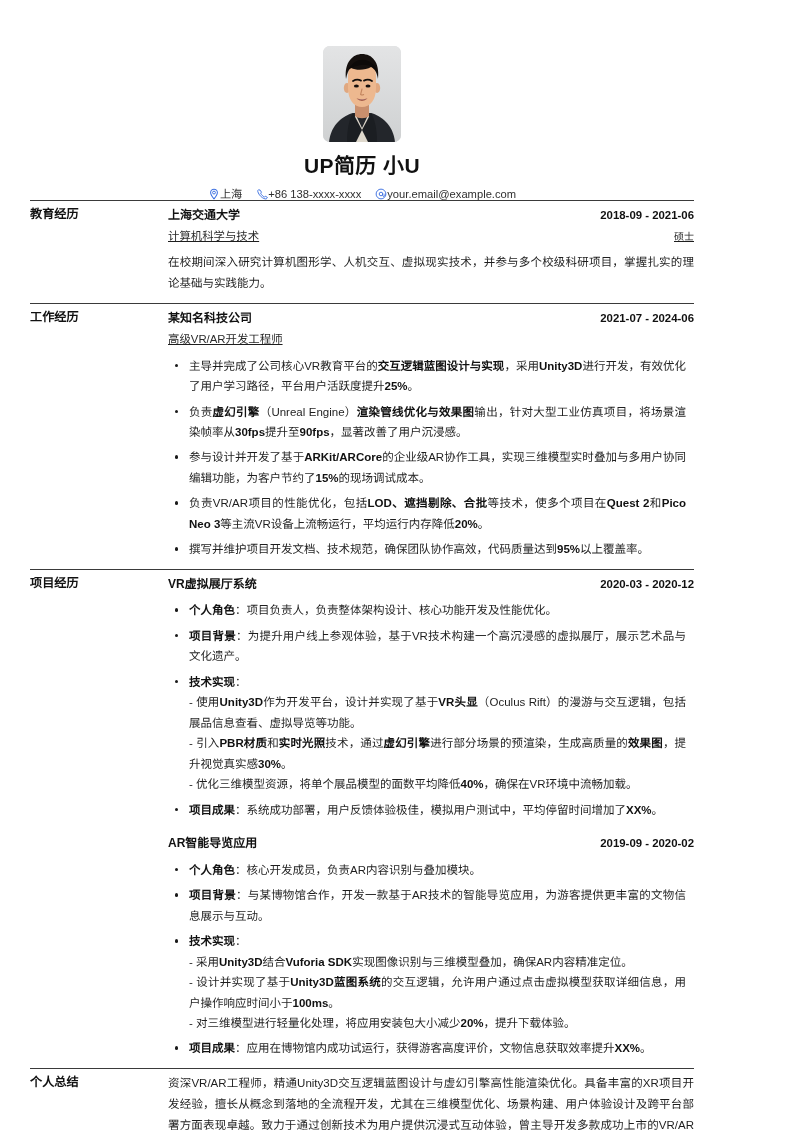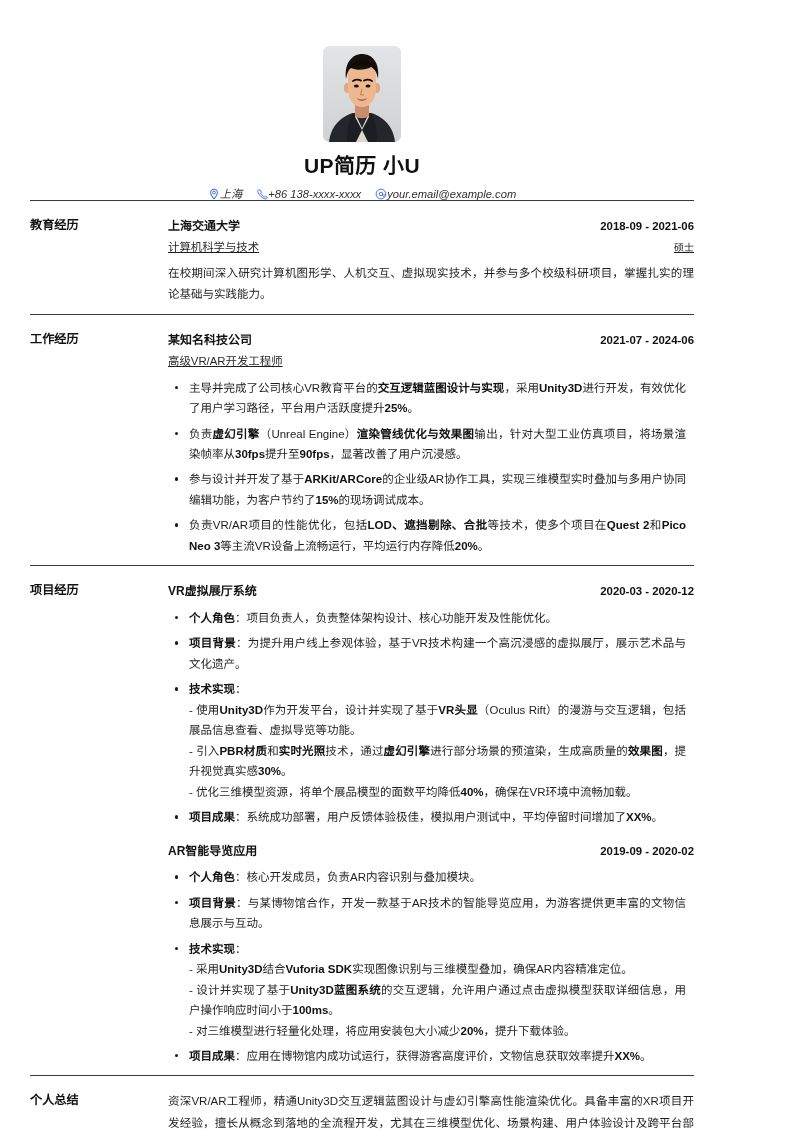--- a/index.html
+++ b/index.html
@@ -57,40 +57,39 @@
     gap: 7px;
     font-size: 11.2px;
     color: #2f2f2f;
     line-height: 1;
   }
   .contact-item {
     display: inline-flex;
     align-items: center;
     gap: 0;
     white-space: nowrap;
-    font-style: italic;
   }
   .contact-item + .contact-item { margin-left: 7px; }
   .cicon {
     display: inline-flex;
     width: 12px;
     height: 12px;
     align-items: center;
     justify-content: center;
     color: #3c6fe0;
     flex: 0 0 auto;
   }
   .cicon svg { display: block; }
 
   
   .section {
     position: relative;
     display: flex;
     border-top: 1.6px solid #3a3a3a;
-    padding-top: 15px;
+    padding-top: 4px;
     padding-bottom: 9px;
   }
   .section:first-of-type { margin-top: 22px; }
 
   .sec-label {
     width: 138px;
     flex: 0 0 138px;
     font-size: 12.2px;
     font-weight: 700;
     color: #111111;
@@ -305,20 +304,21 @@
         </div>
         <div class="entry-sub">
           <span class="entry-subtitle">高级VR/AR开发工程师</span>
           <span class="entry-subright"></span>
         </div>
         <ul class="bullets">
             <li>主导并完成了公司核心VR教育平台的<b>交互逻辑蓝图设计与实现</b>，采用<b>Unity3D</b>进行开发，有效优化了用户学习路径，平台用户活跃度提升<b>25%</b>。</li>
             <li>负责<b>虚幻引擎</b>（Unreal Engine）<b>渲染管线优化与效果图</b>输出，针对大型工业仿真项目，将场景渲染帧率从<b>30fps</b>提升至<b>90fps</b>，显著改善了用户沉浸感。</li>
             <li>参与设计并开发了基于<b>ARKit/ARCore</b>的企业级AR协作工具，实现三维模型实时叠加与多用户协同编辑功能，为客户节约了<b>15%</b>的现场调试成本。</li>
             <li>负责VR/AR项目的性能优化，包括<b>LOD、遮挡剔除、合批</b>等技术，使多个项目在<b>Quest 2</b>和<b>Pico Neo 3</b>等主流VR设备上流畅运行，平均运行内存降低<b>20%</b>。</li>
+            <li>撰写并维护项目开发文档、技术规范，确保团队协作高效，代码质量达到<b>95%</b>以上覆盖率。</li>
           </ul>
       </div>
     </div>
   </div>
 
   <div class="section">
     <div class="sec-label">项目经历</div>
     <div class="sec-body">
 
       <div class="entry">

